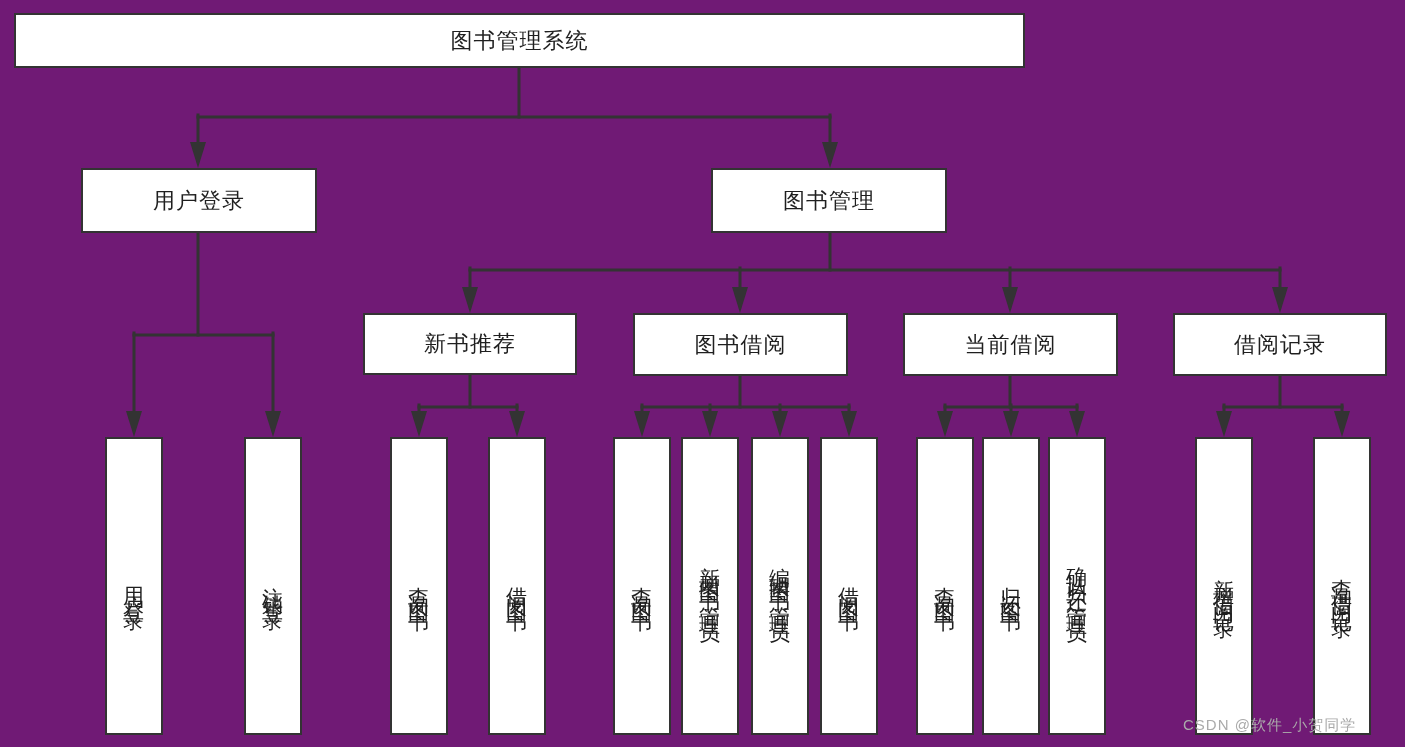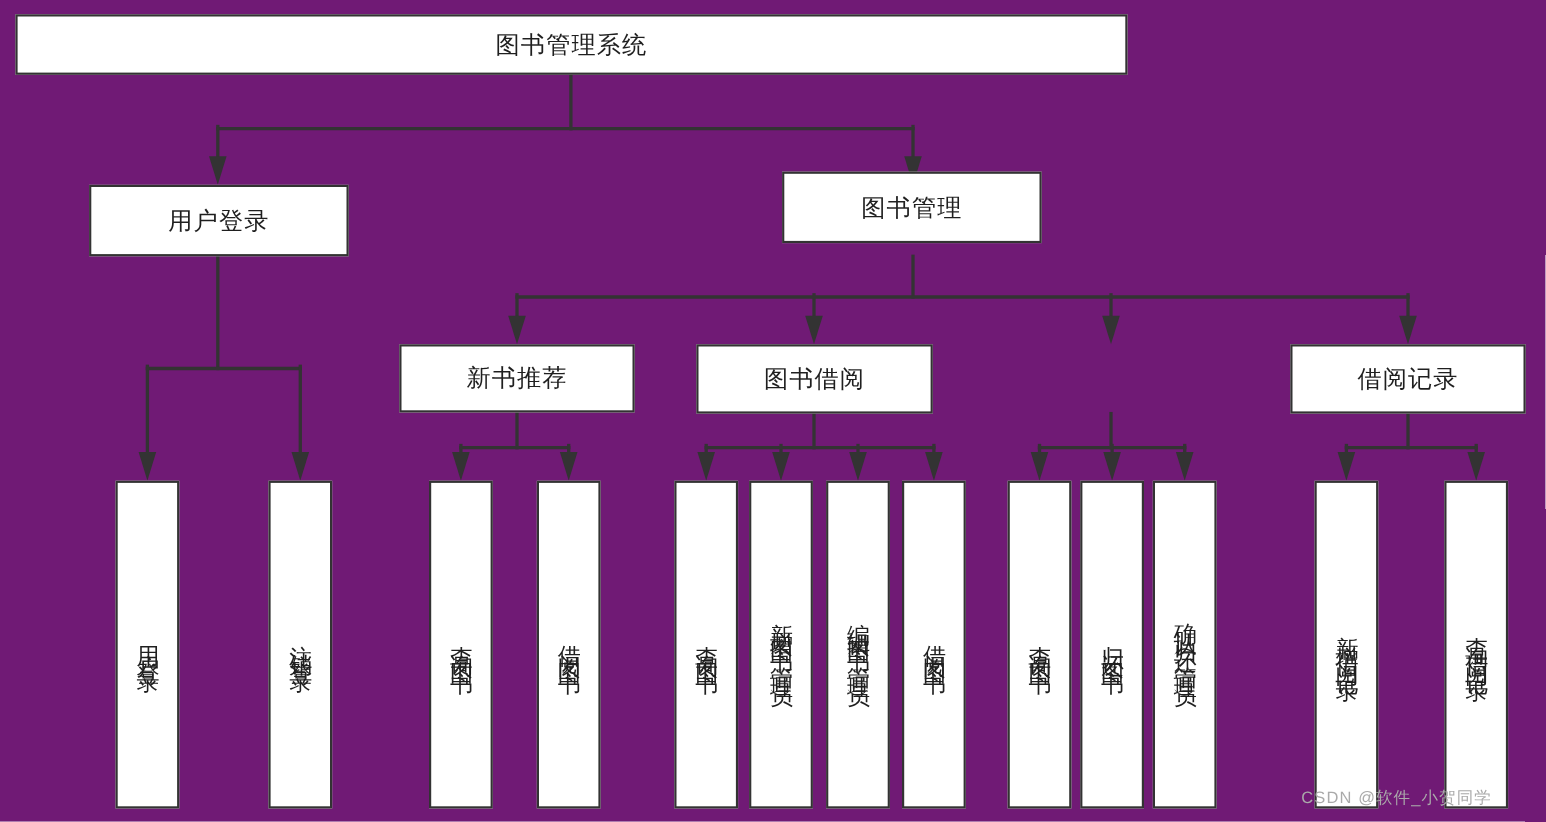--- a/index.html
+++ b/index.html
@@ -135,24 +135,25 @@
       <line x1="1224" y1="405" x2="1224" y2="415"></line>
       <polygon points="1216,411 1232,411 1224,437"></polygon>
       <line x1="1342" y1="405" x2="1342" y2="415"></line>
       <polygon points="1334,411 1350,411 1342,437"></polygon>
     </g>
   </svg>
 
   <div class="node" style="left:14px; top:13px; width:1011px; height:55px;">图书管理系统</div>
 
   <div class="node" style="left:81px; top:168px; width:236px; height:65px;">用户登录</div>
-  <div class="node" style="left:711px; top:156px; width:236px; height:65px;">图书管理</div>
+  <div class="node" style="left:711px; top:168px; width:236px; height:65px;">图书管理</div>
 
   <div class="node" style="left:363px; top:313px; width:214px; height:62px;">新书推荐</div>
   <div class="node" style="left:633px; top:313px; width:215px; height:63px;text-align:right;">图书借阅</div>
+  <div class="node" style="left:903px; top:313px; width:215px; height:63px;">当前借阅</div>
   <div class="node" style="left:1173px; top:313px; width:214px; height:63px;">借阅记录</div>
 
   <div class="node v" style="left:105px; top:437px; width:58px; height:298px;">用户登录</div>
   <div class="node v" style="left:244px; top:437px; width:58px; height:298px;">注销登录</div>
 
   <div class="node v" style="left:390px; top:437px; width:58px; height:298px;">查询图书</div>
   <div class="node v" style="left:488px; top:437px; width:58px; height:298px;">借阅图书</div>
 
   <div class="node v" style="left:613px; top:437px; width:58px; height:298px;">查询图书</div>
   <div class="node v" style="left:681px; top:437px; width:58px; height:298px;">新增图书（管理员）</div>

